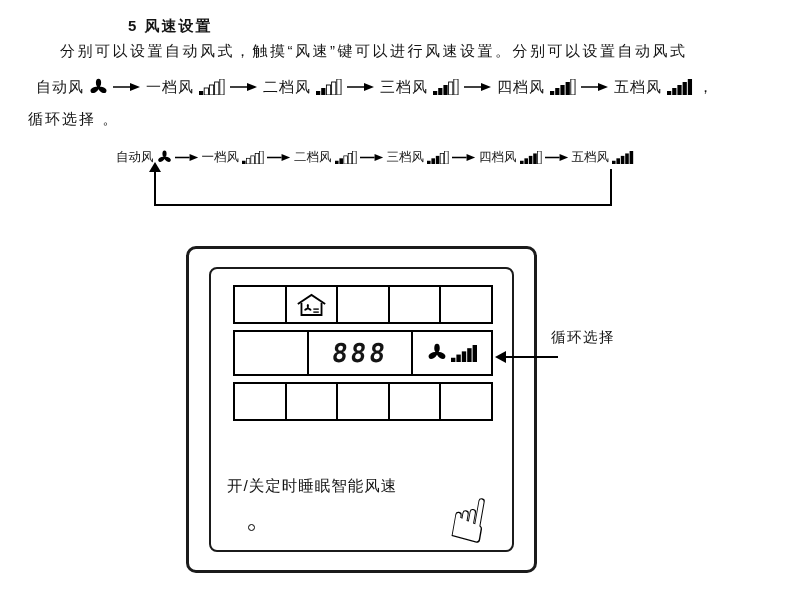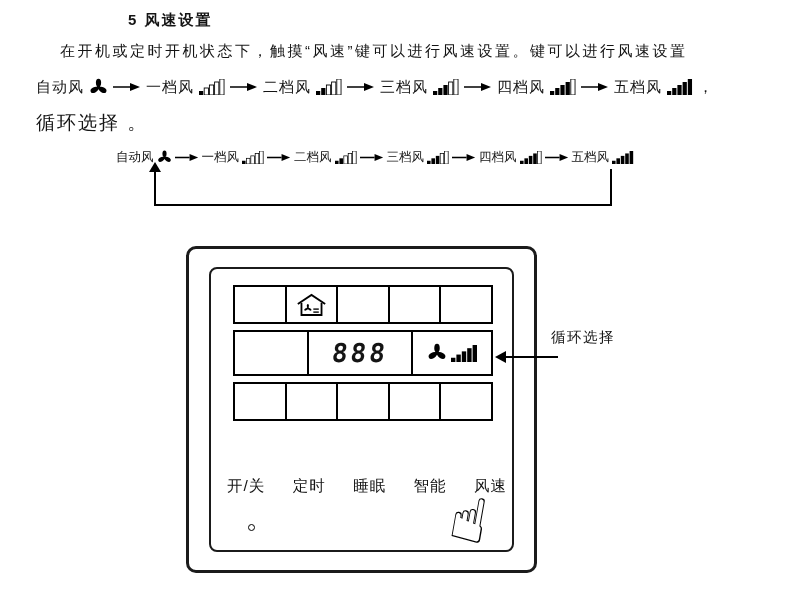--- a/index.html
+++ b/index.html
@@ -1,23 +1,23 @@
 <!DOCTYPE html>
 <html><head>
 <meta charset="utf-8">
 <style>
   *{margin:0;padding:0;box-sizing:border-box}
   html,body{background:#fff}
   .page{position:relative;width:790px;height:600px;background:#fff;overflow:hidden;
         font-family:"Liberation Sans","DejaVu Sans",sans-serif;color:#141414}
   .abs{position:absolute}
 
-  .title{left:128px;top:11px;font-size:15px;font-weight:700;letter-spacing:2px}
+  .title{left:128px;top:17px;font-size:15px;font-weight:700;letter-spacing:2px}
   .para1{left:60px;top:42px;font-size:15px;letter-spacing:2.5px;white-space:nowrap}
-  .para3{left:36px;top:110px;font-size:19px;letter-spacing:2px}
+  .para3{left:28px;top:110px;font-size:15px;letter-spacing:2px}
 
   .seq{left:36px;top:74px;display:flex;align-items:center;gap:5px;height:26px}
   .seq-label{font-size:15px;letter-spacing:1px;white-space:nowrap}
   .icon{display:inline-flex;align-items:flex-end;line-height:0}
   .fan-ico{width:19px;height:19px}
   .ramp{width:26px;height:16px;display:inline-block}
   .arrow{display:inline-flex;align-items:center;line-height:0}
 
   .flow{left:116px;top:147px;display:flex;align-items:center;gap:3px;height:20px}
   .flow .seq-label{font-size:12.5px;letter-spacing:0}
@@ -44,39 +44,39 @@
   .drow .dcell+.dcell{margin-left:-2px}
   .drow2 .dcell{height:46px}
   .c-left{flex:0 0 76px}
   .c-mid{flex:0 0 106px}
   .c-right{flex:1;gap:4px}
   .digits{font-family:"DejaVu Sans Mono","Liberation Mono",monospace;font-weight:700;
           font-size:26px;letter-spacing:3px;transform:skewX(-7deg)}
   .disp-fan{width:20px;height:20px}
   .disp-ramp{width:27px;height:17px;display:inline-block}
 
-  .btnrow{left:227px;top:476px;width:280px;display:flex;justify-content:space-between;
+  .btnrow{left:227px;top:476px;width:280px;display:flex;
           font-size:15.5px;letter-spacing:1px}
   .indicator{left:248px;top:524px;width:7px;height:7px;border:1.5px solid #000;border-radius:50%}
 
   .hand{left:450px;top:489px;font-size:62px;line-height:1;color:#000;
         font-family:"DejaVu Sans",sans-serif;transform:rotate(10deg)}
 
   .ann-label{left:551px;top:328px;font-size:14.5px;letter-spacing:1.5px;white-space:nowrap}
   .ann-line{left:506px;top:356px;width:52px;height:2px;background:#000}
   .ann-head{left:495px;top:351px;width:0;height:0;border-top:6px solid transparent;
             border-bottom:6px solid transparent;border-right:11px solid #000}
 </style>
 </head>
 <body>
 
 <div class="page">
 
   <div class="abs title">5 风速设置</div>
-  <div class="abs para1">在开机或定时开机状态下，触摸“风速”键可以进行风速设置。键可以进行风速设置</div>
+  <div class="abs para1">分别可以设置自动风式，触摸“风速”键可以进行风速设置。分别可以设置自动风式</div>
 
   <div class="abs seq">
     <span class="seq-label">自动风</span>
     <span class="icon fan-ico">
       <svg viewBox="0 0 24 24" width="100%" height="100%">
           <g fill="#000">
         <ellipse cx="12" cy="6" rx="3.3" ry="5.2"></ellipse>
         <ellipse cx="12" cy="6" rx="3.3" ry="5.2" transform="rotate(120 12 12)"></ellipse>
         <ellipse cx="12" cy="6" rx="3.3" ry="5.2" transform="rotate(240 12 12)"></ellipse>
         <circle cx="12" cy="12" r="2.6"></circle>

